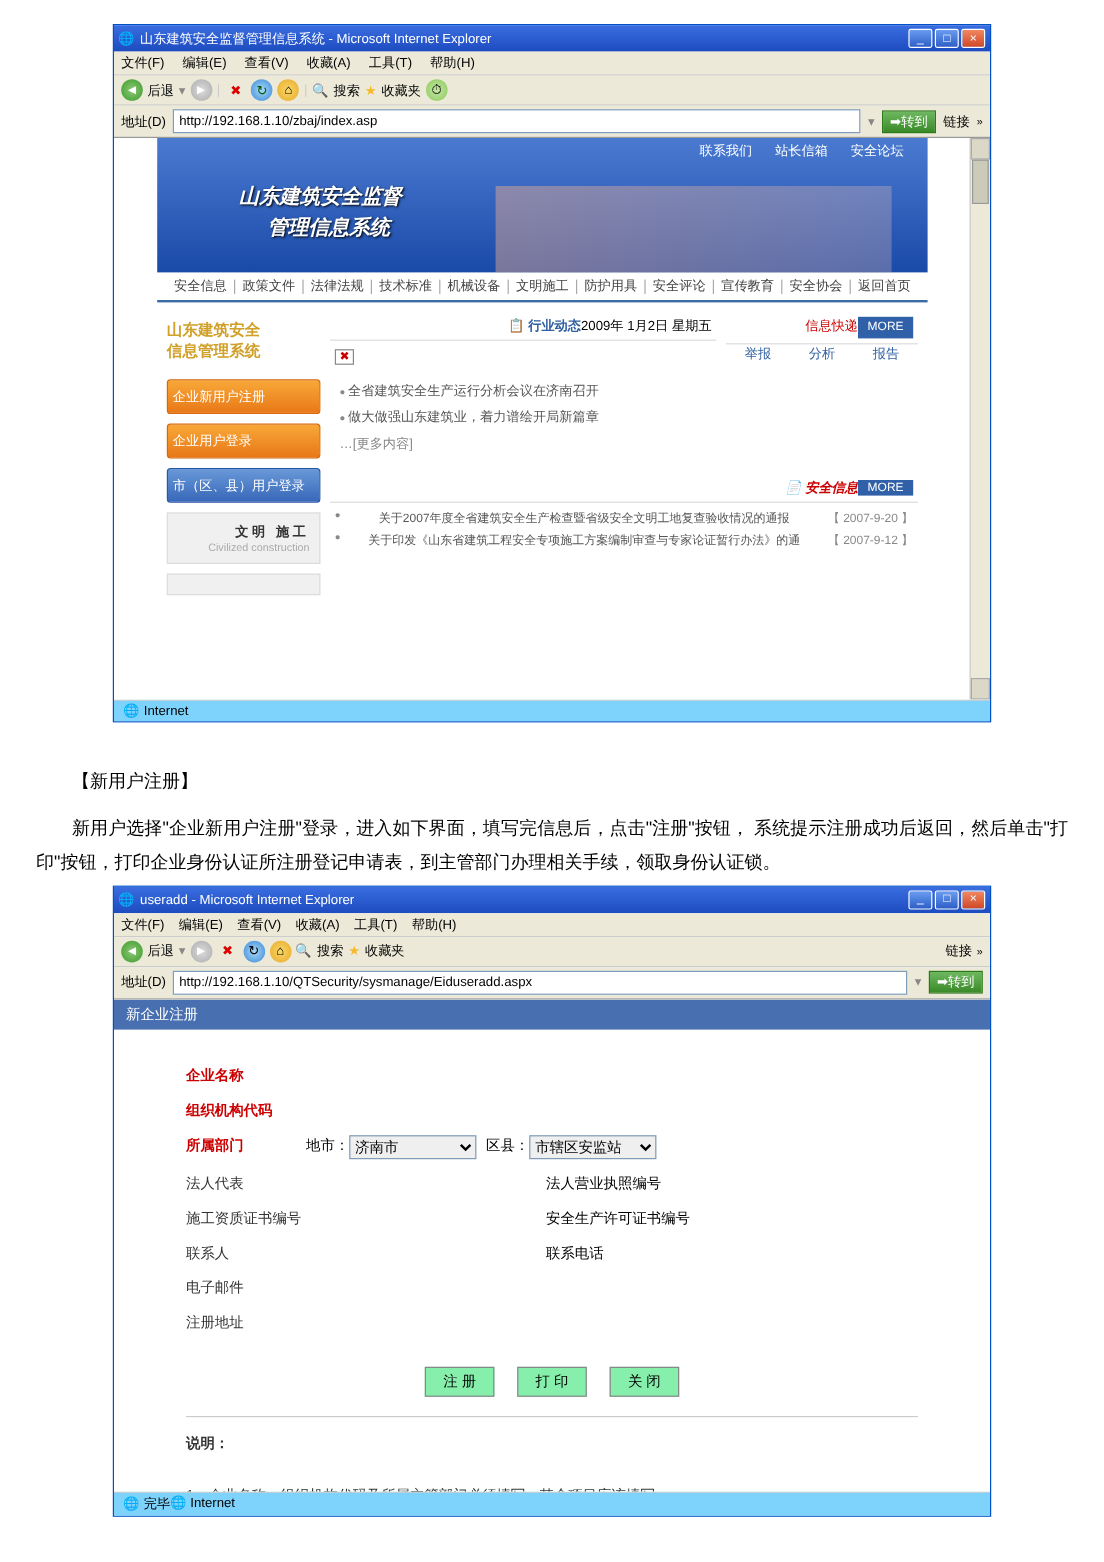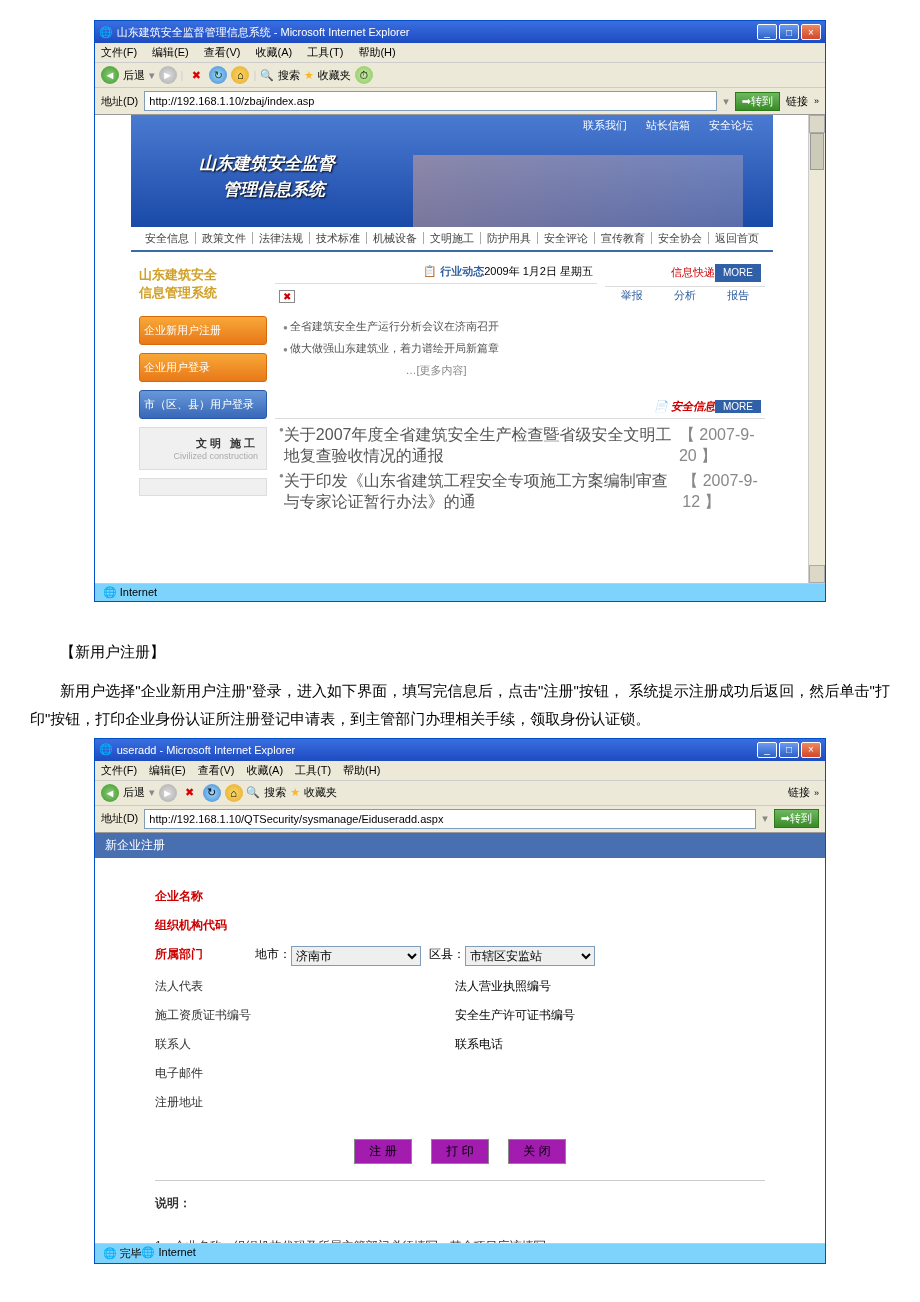--- a/index.html
+++ b/index.html
@@ -37,39 +37,39 @@
 .side-btn{background:linear-gradient(#f8a838,#e87818);color:#fff;font-size:11px;padding:6px 4px;margin:8px 0;border-radius:3px;text-align:left;border:1px solid #d86808}
 .side-btn.blue{background:linear-gradient(#6898d8,#3868b8);border-color:#2858a8}
 .side-panel{background:#f0f0f0;border:1px solid #ddd;padding:8px;margin-top:8px;text-align:right;font-size:11px;color:#666}
 .side-panel .title{font-weight:bold;color:#333;letter-spacing:3px}
 .mid{flex:1}
 .sec-head{display:flex;justify-content:flex-end;align-items:center;font-size:11px;padding:4px;border-bottom:1px solid #ddd}
 .sec-head .ttl{color:#3060a0;font-weight:bold}
 .sec-head .more{background:#3060a8;color:#fff;padding:1px 8px;font-size:10px}
 .newsbox{padding:8px;font-size:11px;color:#555;line-height:2}
 .newsbox .it::before{content:"● ";color:#888;font-size:8px}
-.newsbox .more-link{text-align:center;color:#888}
+.newsbox .more-link{text-align:left;color:#888}
 .right-col{width:160px;font-size:11px;color:#555;line-height:1.6}
 .right-col .hl{color:#c00;font-weight:normal}
 .right-col .links{color:#3060a0;display:flex;justify-content:space-around}
-.safety-list{font-size:16px;padding:4px 0}
+.safety-list{font-size:10px;padding:4px 0}
 .safety-list .row{display:flex;justify-content:space-between;padding:2px 4px;color:#555}
 .safety-list .row .d{color:#888}
 .safety-list .row::before{content:"● ";color:#888;font-size:8px}
 .para{font-size:15px;line-height:1.9;padding:6px 30px 4px;text-align:justify}
 .para.indent{text-indent:2em}
 .form-area{background:#fff}
 .form-head{background:#4870b0;color:#fff;font-size:12px;padding:4px 10px}
 .form-body{padding:30px 60px 20px}
 .frow{display:flex;font-size:12px;margin-bottom:12px}
 .flabel{width:100px;color:#333}
 .flabel.req{color:#c00;font-weight:bold}
-.frow select{border:1px solid #7f9db9;height:20px;font-size:12px;width:130px}
+.frow select{border:1px solid #7f9db9;height:20px;font-size:12px;width:106px}
 .fbtn-row{text-align:center;padding:16px 0}
-.fbtn{background:#a21caf;border:1px solid #888;padding:3px 14px;font-size:12px;margin:0 8px;cursor:pointer;font-family:inherit}
+.fbtn{background:#86efac;border:1px solid #888;padding:3px 14px;font-size:12px;margin:0 8px;cursor:pointer;font-family:inherit}
 .explain{font-size:12px;line-height:1.8;color:#333;border-top:1px solid #ccc;padding-top:12px}
 .explain .h{font-weight:bold}
 </style>
 </head>
 <body>
 
 <div class="page">
 
 <div class="ie-window">
   <div class="titlebar">

